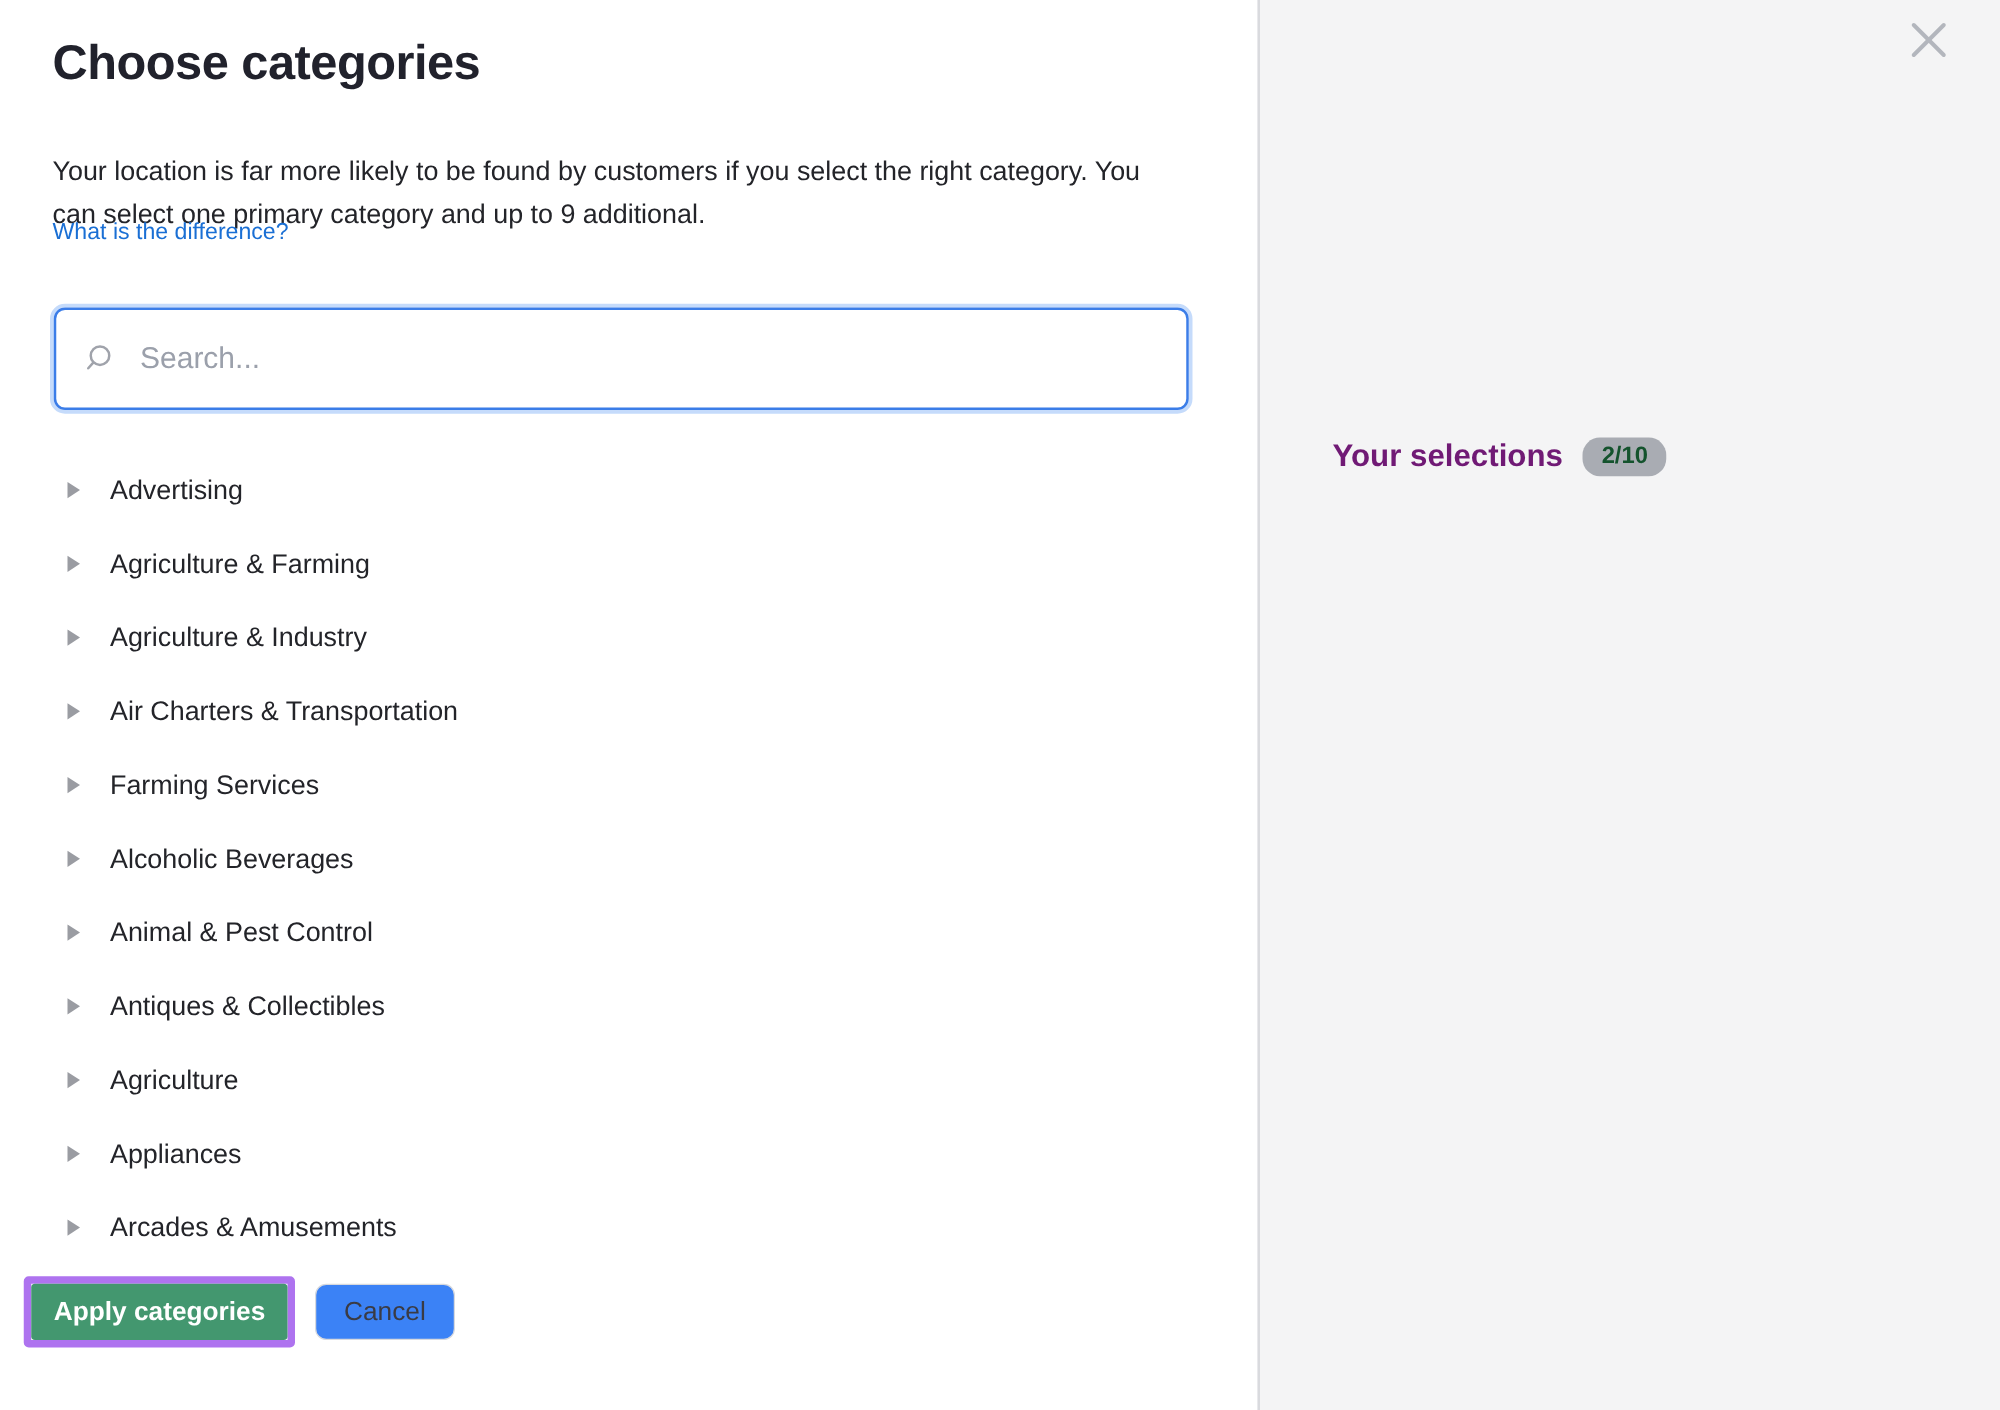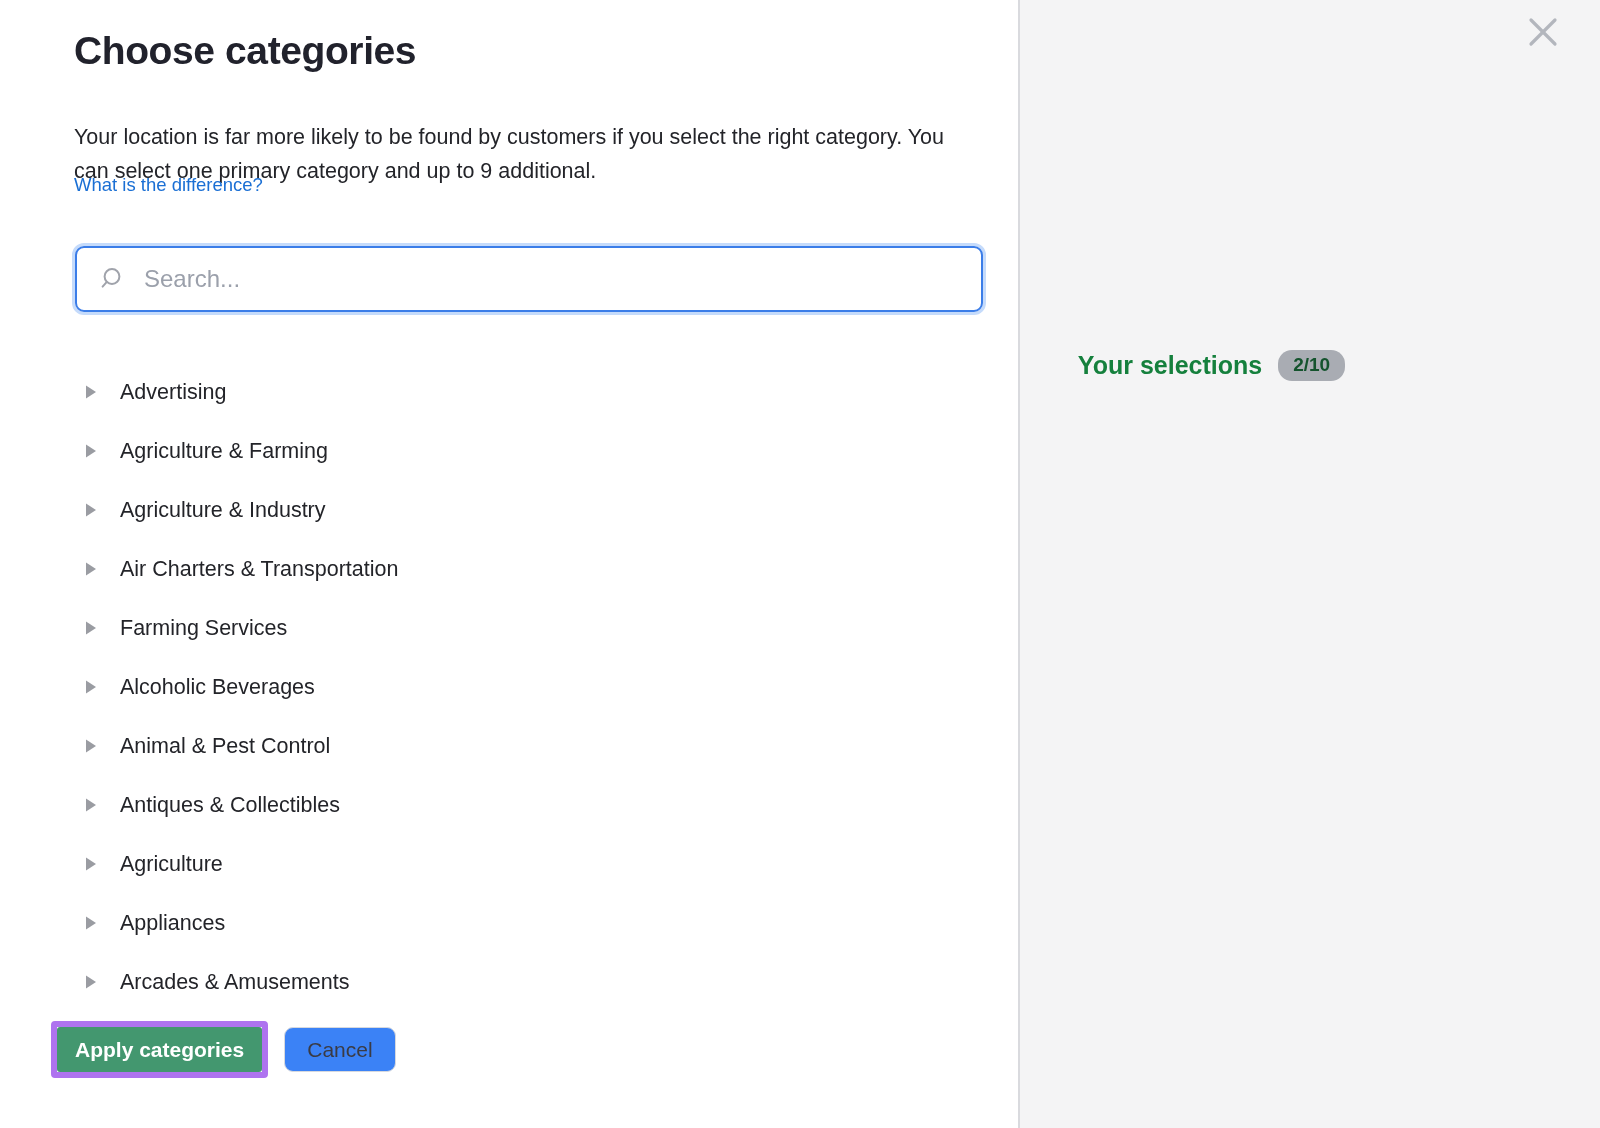--- a/index.html
+++ b/index.html
@@ -24,21 +24,20 @@
 
   
   .left-panel {
     position: relative;
     width: 1006px;
     height: 1128px;
     background: #ffffff;
     box-sizing: border-box;
     padding: 0;
     overflow: hidden;
-    margin-left: 32px;
   }
 
   .page-title {
     position: absolute;
     left: 42px;
     top: 27px;
     font-size: 39px;
     line-height: 48px;
     font-weight: 700;
     letter-spacing: -0.4px;
@@ -67,21 +66,21 @@
     text-decoration: none;
     cursor: pointer;
   }
 
   
   .search-wrap {
     position: absolute;
     left: 40px;
     top: 243px;
     width: 914px;
-    height: 72px;
+    height: 88px;
     box-sizing: border-box;
     border: 3px solid #c5dbfb;
     border-radius: 12px;
     padding: 0;
     background: #ffffff;
   }
   .search-box {
     position: absolute;
     left: 0;
     top: 0;
@@ -223,21 +222,21 @@
   .selections-header {
     position: absolute;
     left: 58px;
     top: 350px;
     display: flex;
     align-items: center;
   }
   .selections-title {
     font-size: 25px;
     font-weight: 700;
-    color: #15803d;
+    color: #701a75;
     white-space: nowrap;
   }
   .selections-count {
     margin-left: 16px;
     background: #a9acb3;
     color: #14532d;
     font-size: 19px;
     font-weight: 700;
     border-radius: 14px;
     padding: 4px 15px 5px;

